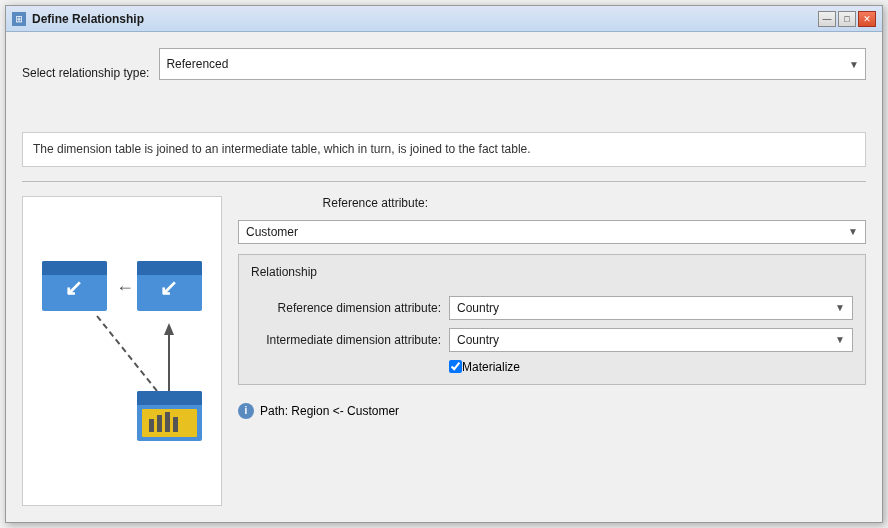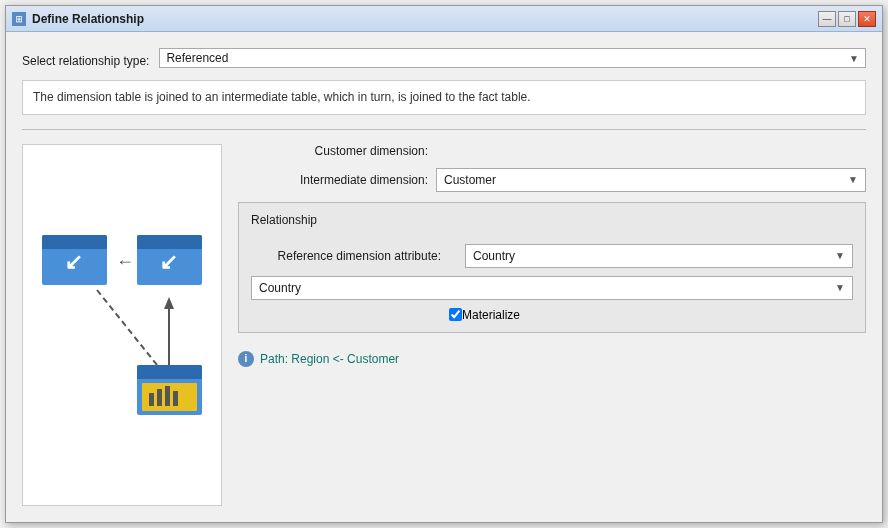--- a/index.html
+++ b/index.html
@@ -87,21 +87,21 @@
       align-items: flex-end;
       gap: 10px;
     }
     .label-text {
       font-size: 12px;
       color: #1a1a1a;
       white-space: nowrap;
     }
     .dropdown {
       flex: 1;
-      height: 20px;
+      height: 32px;
       background: white;
       border: 1px solid #aaa;
       display: flex;
       align-items: center;
       justify-content: space-between;
       padding: 0 6px;
       cursor: pointer;
       font-size: 12px;
       color: #1a1a1a;
     }
@@ -109,20 +109,21 @@
       font-size: 10px;
       color: #555;
     }
     .description-box {
       background: white;
       border: 1px solid #ccc;
       padding: 8px 10px;
       font-size: 12px;
       color: #333;
       line-height: 1.4;
+      margin-top: 40px;
     }
     .separator {
       border: none;
       border-top: 1px solid #bbb;
       margin: 2px 0;
     }
     .main-area {
       display: flex;
       flex: 1;
       gap: 16px;
@@ -192,21 +193,21 @@
     }
     .rel-header {
       font-size: 12px;
       font-weight: normal;
       color: #1a1a1a;
       margin-bottom: 9px;
     }
     .rel-row {
       display: flex;
       align-items: center;
-      gap: 24px;
+      gap: 8px;
     }
     .rel-label {
       width: 190px;
       font-size: 12px;
       color: #1a1a1a;
       text-align: right;
       flex-shrink: 0;
     }
     .checkbox-row {
       display: flex;
@@ -227,21 +228,21 @@
       color: white;
       font-size: 10px;
       font-weight: bold;
       display: flex;
       align-items: center;
       justify-content: center;
       flex-shrink: 0;
     }
     .path-text {
       font-size: 12px;
-      color: #0f766e;
+      color: #000000;
     }
     .bottom-buttons {
       display: flex;
       justify-content: flex-end;
       gap: 6px;
       padding: 8px 0 0 0;
       border-top: 1px solid #bbb;
       margin-top: auto;
     }
     .btn {
@@ -327,43 +328,43 @@
           <rect x="112" y="168" width="5" height="13" fill="#555"></rect>
           <rect x="120" y="164" width="5" height="17" fill="#555"></rect>
           <rect x="128" y="161" width="5" height="20" fill="#555"></rect>
           <rect x="136" y="166" width="5" height="15" fill="#555"></rect>
         </svg>
       </div>
 
       <div class="form-panel">
 
         <div class="form-row">
-          <span class="form-label">Customer dimension:</span>
+          <span class="form-label">Reference attribute:</span>
         </div>
 
         <div class="form-row">
-          <span class="form-label">Intermediate dimension:</span>
           <div class="form-dropdown">
             <span>Customer</span>
             <span class="dropdown-arrow">▼</span>
           </div>
         </div>
 
         <div class="relationship-section">
           <div class="rel-header">Relationship</div>
 
           <div class="rel-row">
             <span class="rel-label">Reference dimension attribute:</span>
             <div class="form-dropdown">
               <span>Country</span>
               <span class="dropdown-arrow">▼</span>
             </div>
           </div>
 
           <div class="rel-row">
+            <span class="rel-label">Intermediate dimension attribute:</span>
             <div class="form-dropdown">
               <span>Country</span>
               <span class="dropdown-arrow">▼</span>
             </div>
           </div>
 
           <div class="checkbox-row">
             <input type="checkbox" id="materialize-cb" checked="" style="">
             <label for="materialize-cb">Materialize</label>
           </div>

